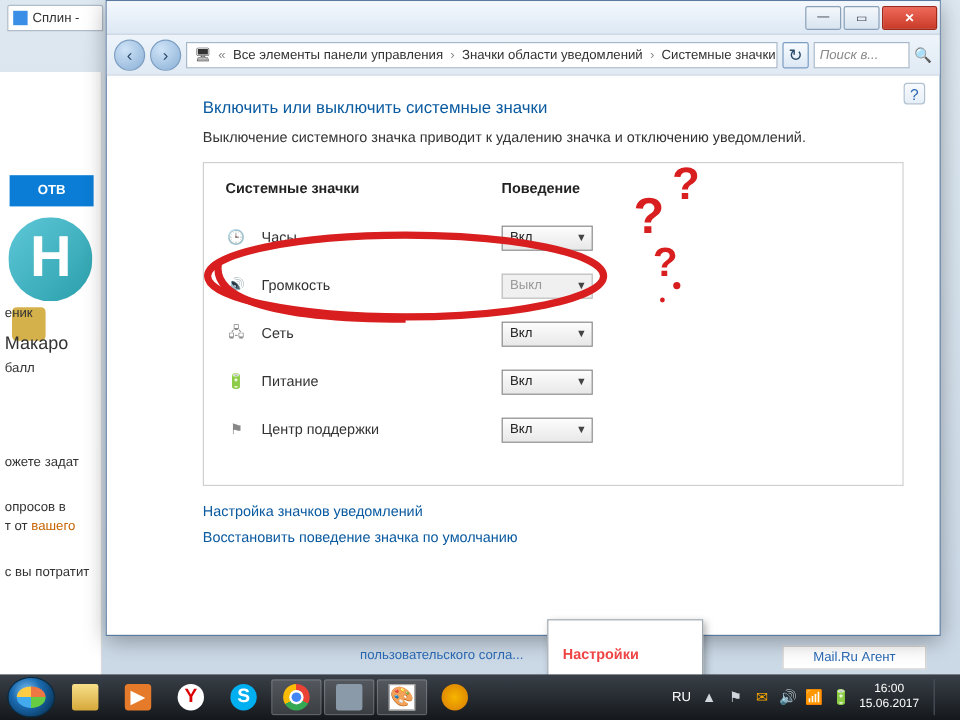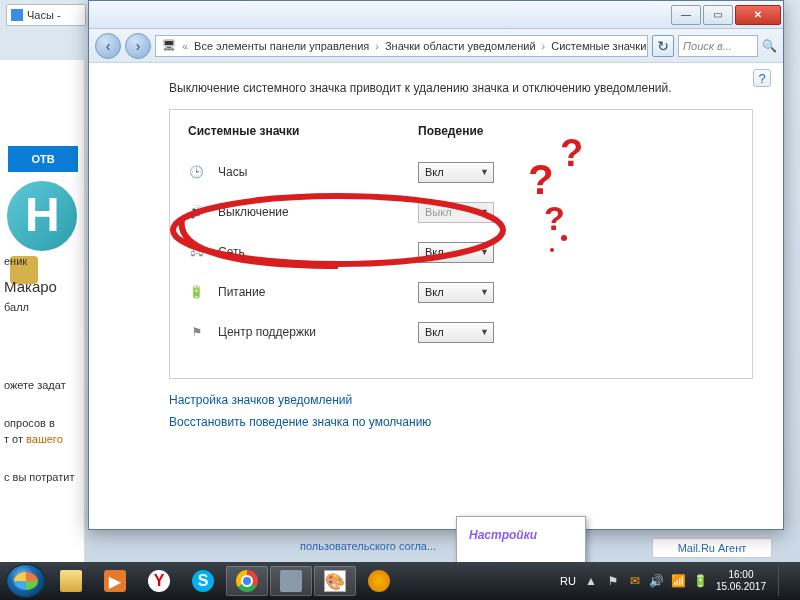--- a/index.html
+++ b/index.html
@@ -54,21 +54,21 @@
   .cp-footer button{height:22px;min-width:72px;font-size:12px;border:1px solid #8a98a8;background:linear-gradient(#fdfdfd,#e4e8ec);border-radius:2px;cursor:pointer;}
   .cp-footer button.primary{border-color:#4a88c8;box-shadow:0 0 0 1px #8ab8e8 inset;}
   .help-icon{position:absolute;top:68px;right:12px;width:18px;height:18px;border:1px solid #b0c0d0;border-radius:3px;background:linear-gradient(#f8fbfe,#e6eef6);display:flex;align-items:center;justify-content:center;font-size:13px;color:#2a6ab5;}
 
   
   .anno{position:absolute;pointer-events:none;}
   .anno svg{overflow:visible;}
 
   
   .ctx{position:absolute;top:516px;left:456px;width:130px;background:#fff;border:1px solid #a0a8b0;box-shadow:2px 2px 6px rgba(0,0,0,.3);font-size:12px;}
-  .ctx .item{padding:11px 12px;color:#8b5cf6;font-style:italic;}
+  .ctx .item{padding:21px 12px;color:#ef4444;}
   .ctx .item.bold{font-weight:bold;}
 
   
   .taskbar{position:absolute;bottom:0;left:0;right:0;height:38px;background:linear-gradient(#3a4048,#14181c);display:flex;align-items:center;padding:0 6px;}
   .start{width:40px;height:34px;border-radius:50%;background:radial-gradient(circle at 40% 35%,#6fb6ea 6%,#1a6ab0 40%,#0a3a60 80%);border:1px solid #0a2a40;position:relative;}
   .start::after{content:"";position:absolute;inset:7px;border-radius:50%;background:conic-gradient(#e74 0 25%,#6c4 0 50%,#4ae 0 75%,#fc4 0);}
   .tb-icons{display:flex;gap:2px;margin-left:4px;}
   .tb-ic{width:42px;height:30px;display:flex;align-items:center;justify-content:center;border-radius:2px;}
   .tb-ic.active{background:rgba(255,255,255,.15);box-shadow:inset 0 0 0 1px rgba(255,255,255,.2);}
   .tb-ic svg,.tb-ic .gl{width:22px;height:22px;}
@@ -77,21 +77,21 @@
   .tray .clock{text-align:center;line-height:1.2;}
   .tray .lang{font-size:11px;}
   .tray .showdesk{width:10px;height:30px;border-left:1px solid #4a525a;margin-left:4px;}
 </style>
 </head>
 <body>
 
 <div class="bg">
   <div class="bg-browser-tab">
     <span class="favicon"></span>
-    <span>Часы -</span>
+    <span>Сплин -</span>
   </div>
   <div class="bg-left-panel">
     <div class="bg-blue-btn">ОТВ</div>
     <div class="bg-avatar"></div>
     <div class="bg-badge"></div>
   </div>
   <div class="bg-side-text t1">еник</div>
   <div class="bg-side-text t2">Макаро</div>
   <div class="bg-side-text t3">балл</div>
   <div class="bg-side-text t4">ожете задат</div>
@@ -120,20 +120,21 @@
       <span class="sep">›</span>
       <span>Системные значки</span>
     </div>
     <div class="navbtn" style="border-radius:2px;width:22px;height:22px;background:linear-gradient(#f8fbfe,#dce8f4);">↻</div>
     <div class="search">Поиск в...</div>
     <span style="font-size:12px;color:#556;">🔍</span>
   </div>
   <div class="help-icon">?</div>
 
   <div class="cp-body">
+    <h1>Включить или выключить системные значки</h1>
     <p class="sub">Выключение системного значка приводит к удалению значка и отключению уведомлений.</p>
 
     <div class="icon-table">
       <div class="thead">
         <div class="c1">Системные значки</div>
         <div>Поведение</div>
       </div>
 
       <div class="row">
         <div class="c1">
@@ -141,21 +142,21 @@
             <span>Часы</span>
           </div>
         <div class="dd">
             <span>Вкл</span>
             <span class="car">▼</span>
           </div>
       </div>
       <div class="row">
         <div class="c1">
             <span class="ic">🔊</span>
-            <span>Выключение</span>
+            <span>Громкость</span>
           </div>
         <div class="dd disabled">
             <span>Выкл</span>
             <span class="car">▼</span>
           </div>
       </div>
       <div class="row">
         <div class="c1">
             <span class="ic">🖧</span>
             <span>Сеть</span>

